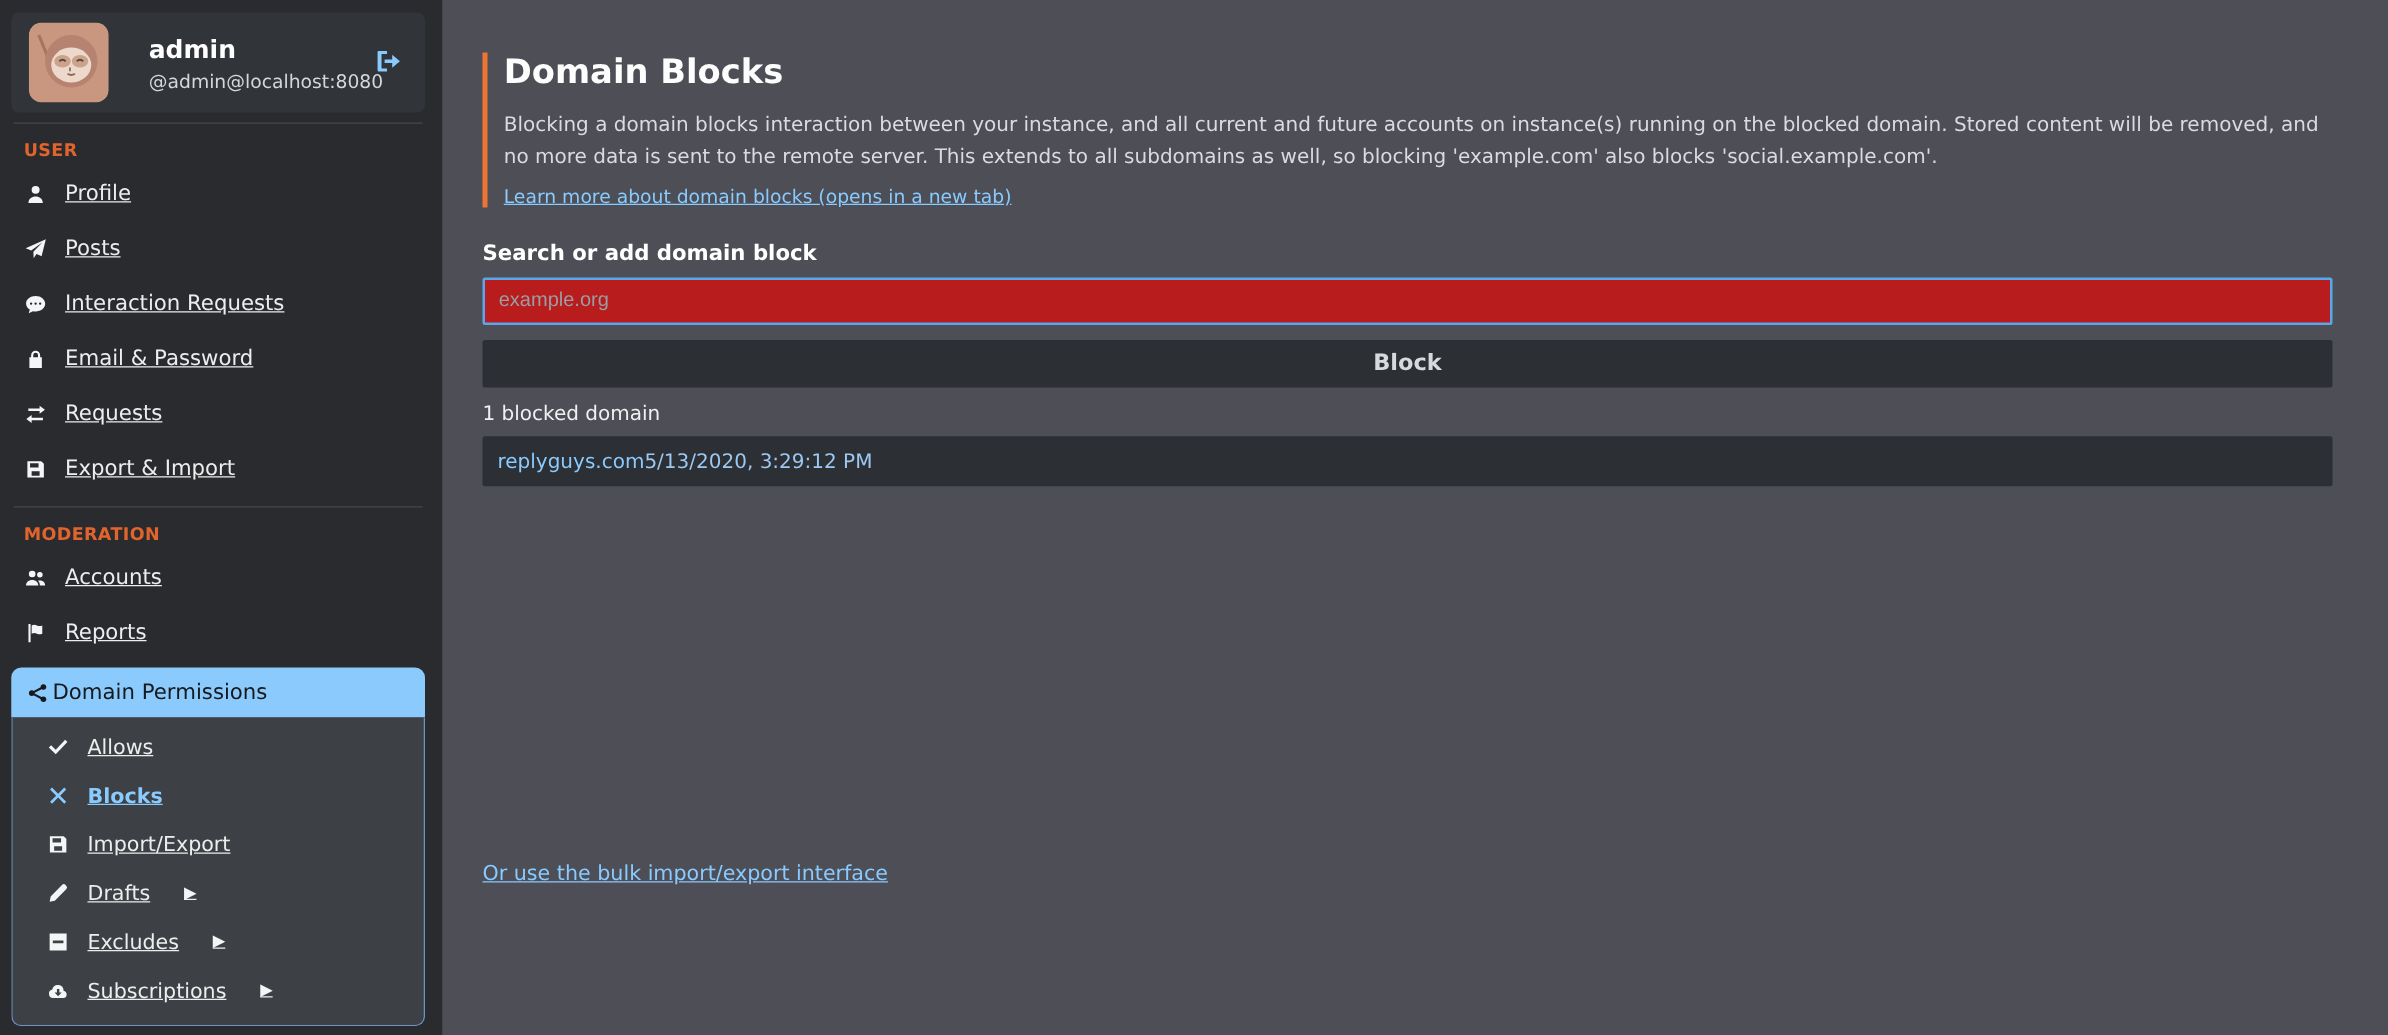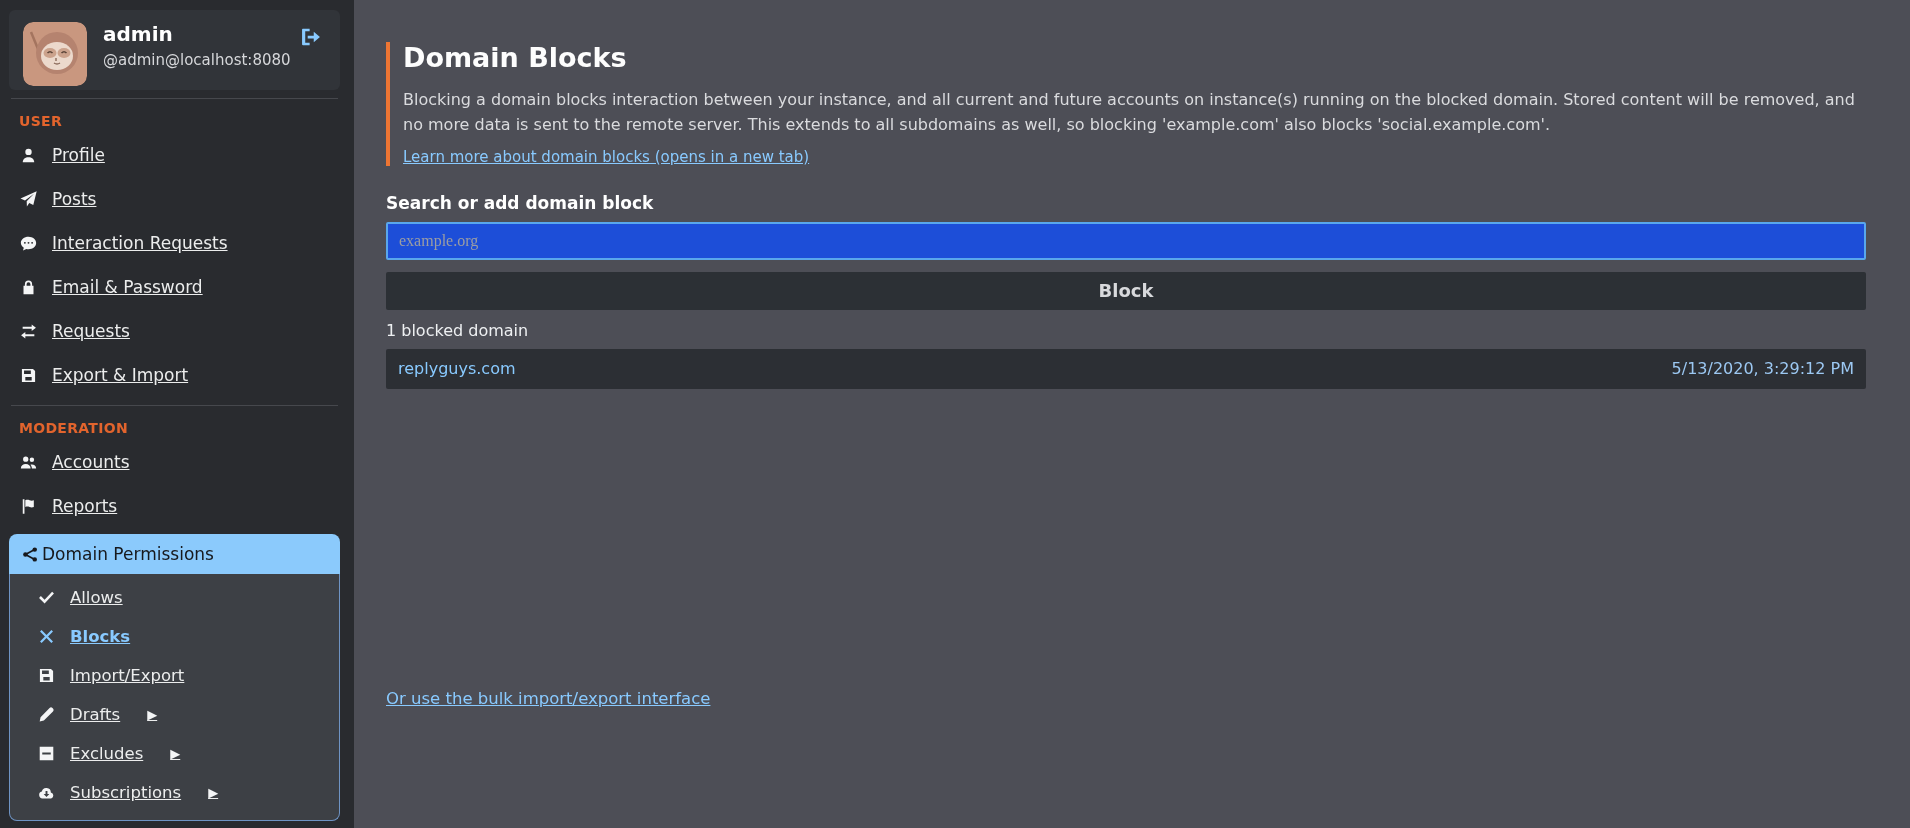--- a/index.html
+++ b/index.html
@@ -7,21 +7,21 @@
   body {
     font-family:"DejaVu Sans","Liberation Sans",sans-serif;
     background:#4d4e56; color:#eceded;
   }
   
   .sidebar {
     position:absolute; left:0; top:0; width:354px; height:828px;
     background:#292b2f; padding:10px 14px 0 9px; overflow:hidden;
   }
   .user-card {
-    display:flex; align-items:flex-start; gap:16px;
+    display:flex; align-items:center; gap:32px;
     background:#313439; border-radius:6px; padding:12px 14px; height:80px;
   }
   .avatar { width:64px; height:64px; border-radius:10px; flex:0 0 64px; }
   .user-names { flex:1; min-width:0; }
   .user-name { font-size:20px; font-weight:bold; color:#ffffff; }
   .user-handle { font-size:15px; color:#d6d7da; margin-top:5px; }
   .logout-btn { color:#89caff; cursor:pointer; display:flex; align-items:center; padding:4px; background:none; border:none; }
   .side-divider { border-top:1px solid #46484d; margin:8px 2px; }
   .section-header {
     color:#e2642d; font-weight:bold; font-size:14px;
@@ -51,33 +51,33 @@
   .main {
     position:absolute; left:354px; top:0; width:1556px; height:828px;
     background:#4d4e56; padding:42px 44px 0 32px;
   }
   .header-block { border-left:4px solid #ed7533; padding-left:13px; }
   .page-title { font-size:27px; font-weight:bold; color:#fdfdfd; margin-bottom:15px; }
   .desc { color:#dadbde; font-size:16px; line-height:1.55; max-width:1480px; }
   .learn-link { display:inline-block; margin-top:10px; color:#89caff; font-size:15px; text-decoration:underline; cursor:pointer; }
   .form-label { color:#ffffff; font-weight:bold; font-size:17px; margin:27px 0 9px; }
   .domain-input {
-    width:100%; height:38px; background:#1d4ed8; border:2px solid #59a7ec;
+    width:100%; height:38px; background:#b91c1c; border:2px solid #59a7ec;
     border-radius:2px; color:#e2e3e6; font-size:16px; padding:0 11px;
-    font-family:Liberation Serif, serif; outline:none;
+    font-family:Liberation Sans, sans-serif; outline:none;
   }
   .domain-input::placeholder { color:#9b9da3; }
   .block-btn {
     width:100%; height:38px; margin-top:12px; background:#2c3035; border:none;
     border-radius:2px; color:#d8d9dc; font-weight:bold; font-size:18px; cursor:pointer;
     font-family:"DejaVu Sans","Liberation Sans",sans-serif;
   }
   .count { color:#eef0f2; font-size:16px; margin:11px 0 9px; }
   .domain-row {
-    display:flex; justify-content:space-between; align-items:center;
+    display:flex; align-items:center;
     background:#2c2f34; height:40px; padding:0 12px; border-radius:2px; cursor:pointer;
   }
   .domain-link { color:#89caff; font-size:16px; text-decoration:none; }
   .domain-date { color:#9cc8f2; font-size:16px; }
   .bulk-link { display:inline-block; margin-top:300px; color:#89caff; font-size:16.5px; text-decoration:underline; cursor:pointer; }
 </style>
 </head>
 <body>
 
 <div class="sidebar">

